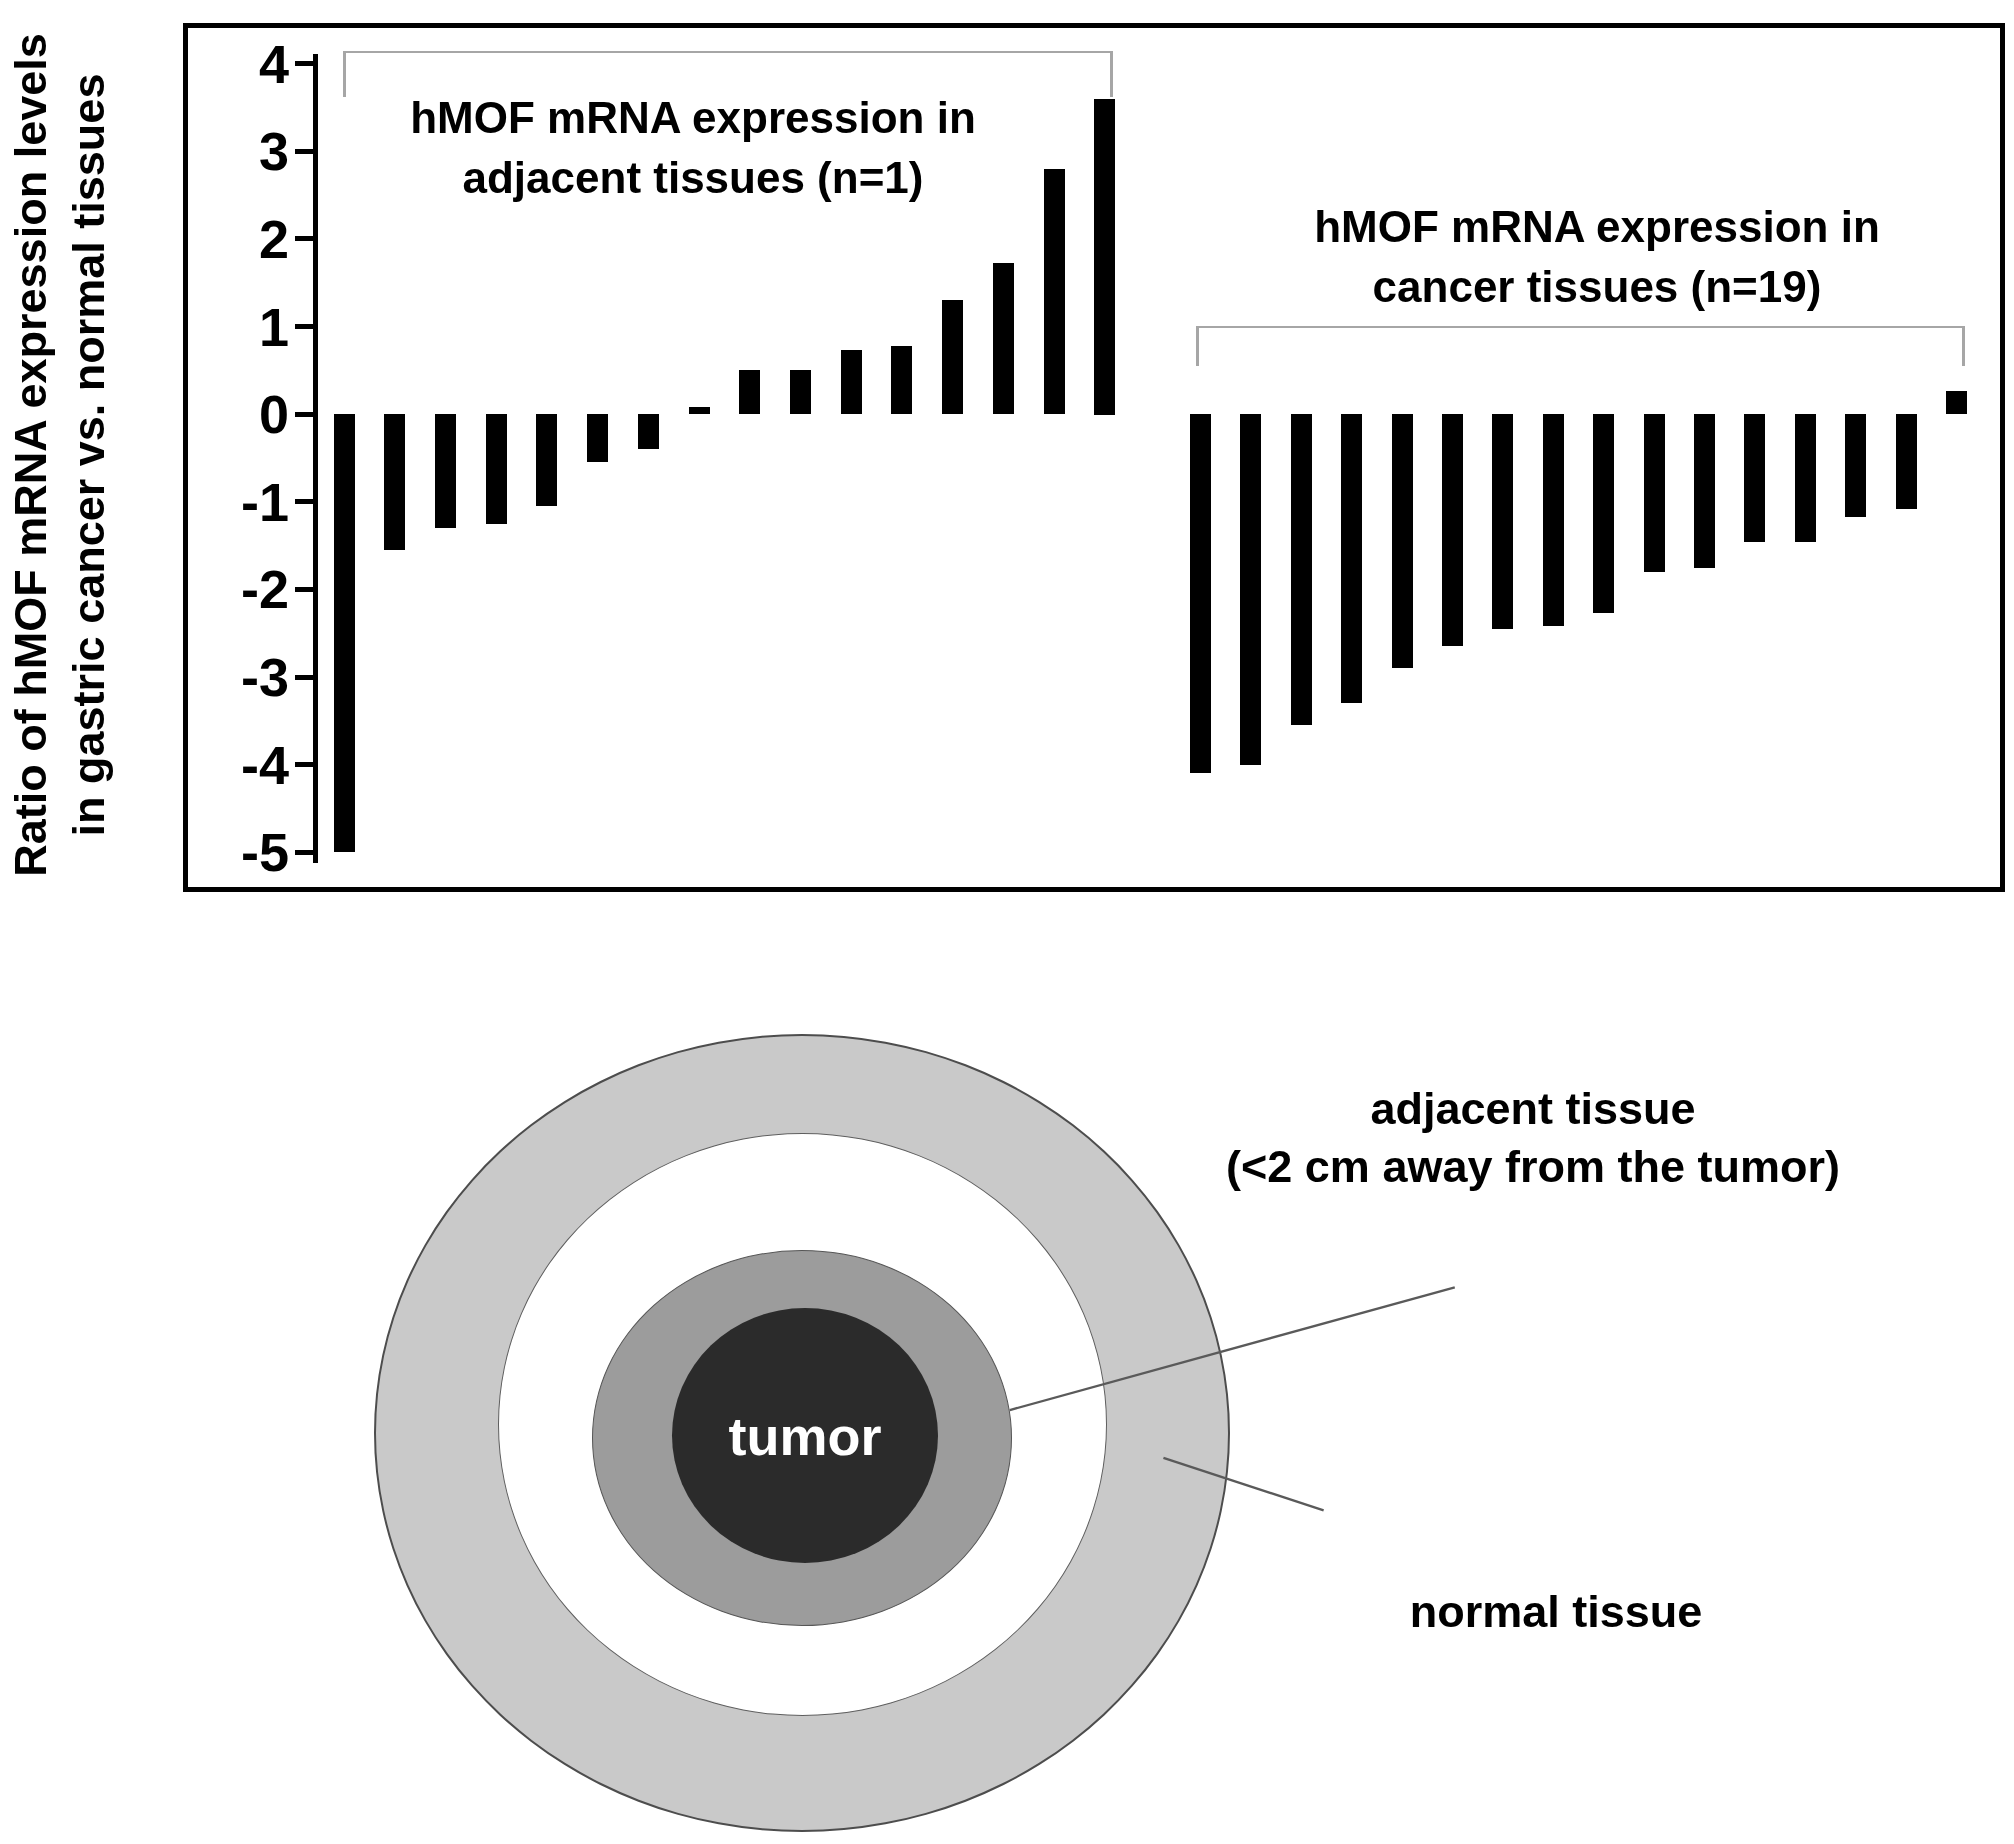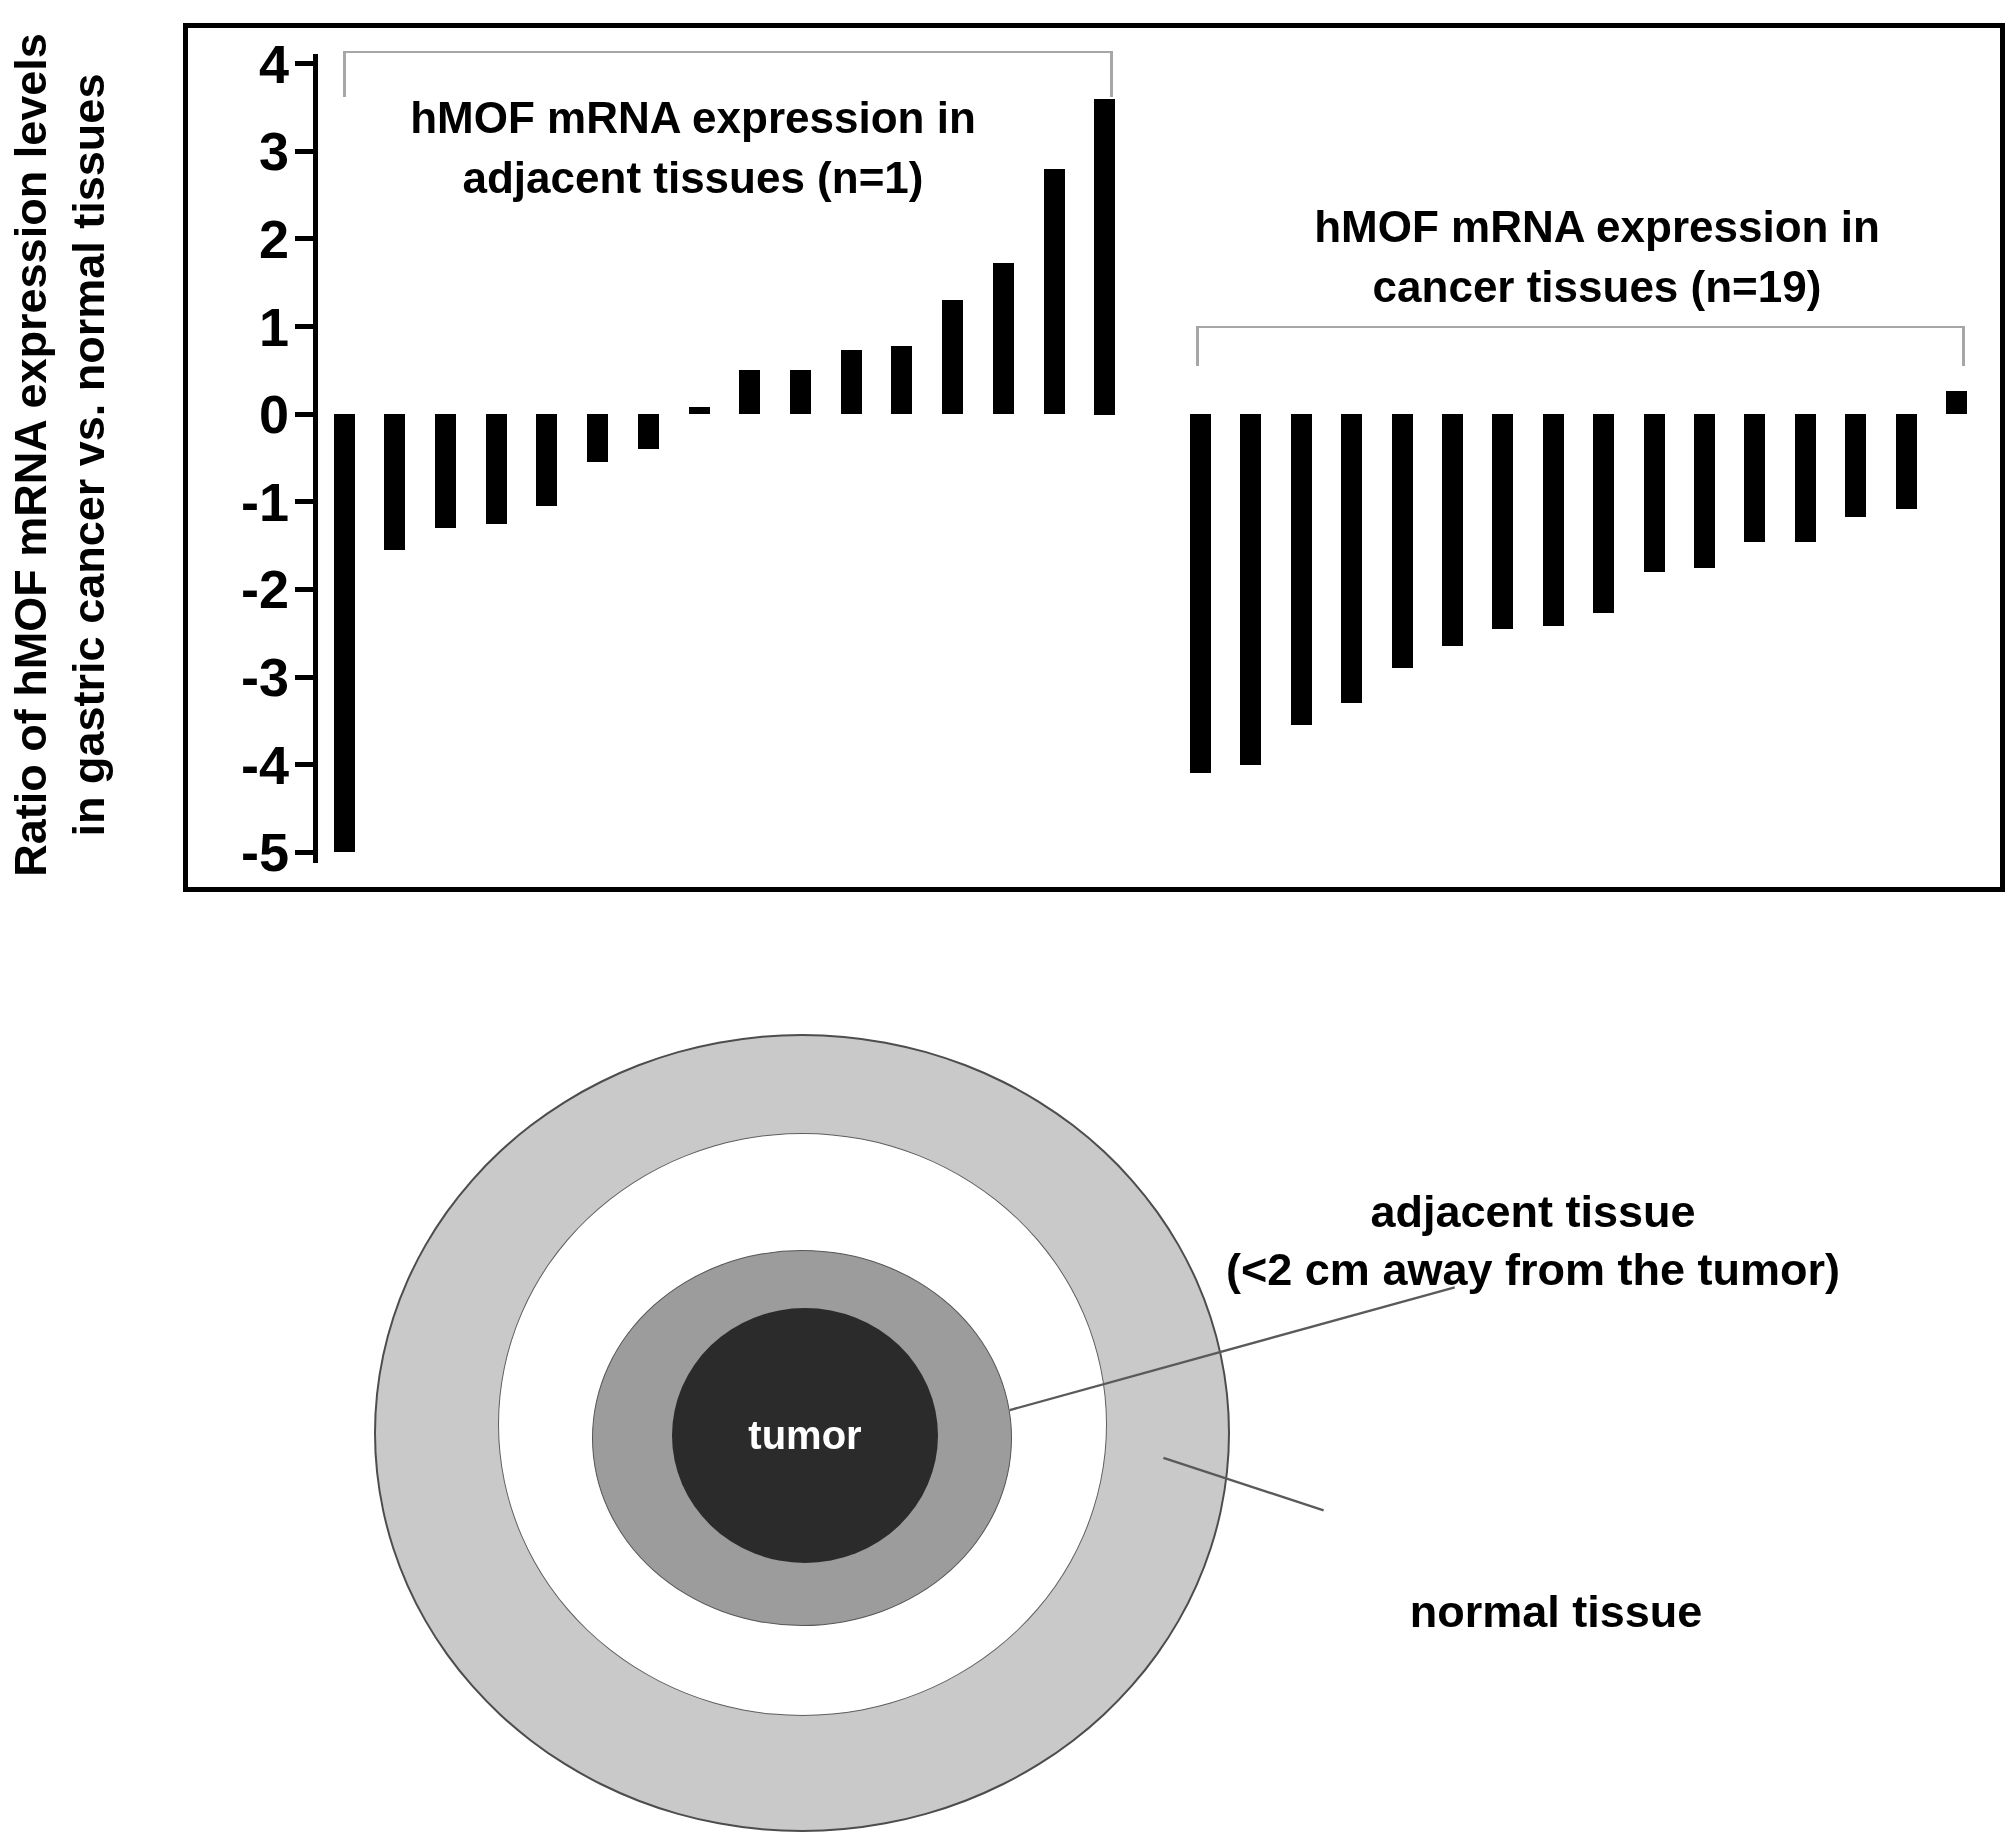--- a/index.html
+++ b/index.html
@@ -33,26 +33,26 @@
     transform:rotate(-90deg);text-align:center;font-weight:bold;font-size:45px;
     line-height:58px;color:#000;white-space:nowrap;}
 
   
   .ell{position:absolute;border-radius:50%;box-sizing:border-box;}
   #ell-outer{left:374px;top:1034px;width:856px;height:798px;border:2.8px solid #4d4d4d;}
   #ell-white{left:498px;top:1133px;width:609px;height:583px;border:1.9px solid #5e5e5e;}
   #ell-mid{left:592px;top:1250px;width:420px;height:376px;border:1.9px solid #565656;}
   #ell-tumor{left:672px;top:1308px;width:266px;height:255px;display:flex;
     align-items:center;justify-content:center;}
-  #ell-tumor span{font-weight:bold;font-size:40px;color:#fff;}
+  #ell-tumor span{font-weight:bold;font-size:54px;color:#fff;}
 
   
   .diagram-label{position:absolute;width:750px;text-align:center;font-weight:bold;
     font-size:45px;line-height:58px;color:#000;}
-  #adjacent-label{left:1158px;top:1183px;}
+  #adjacent-label{left:1158px;top:1080px;}
   #normal-label{left:1181px;top:1583px;}
 
   #leader-svg{position:absolute;left:0;top:0;pointer-events:none;}
 </style>
 </head>
 <body>
 
 <div id="page">
 
   <div id="chart-frame" style="border-color: rgb(0, 0, 0);"></div>

